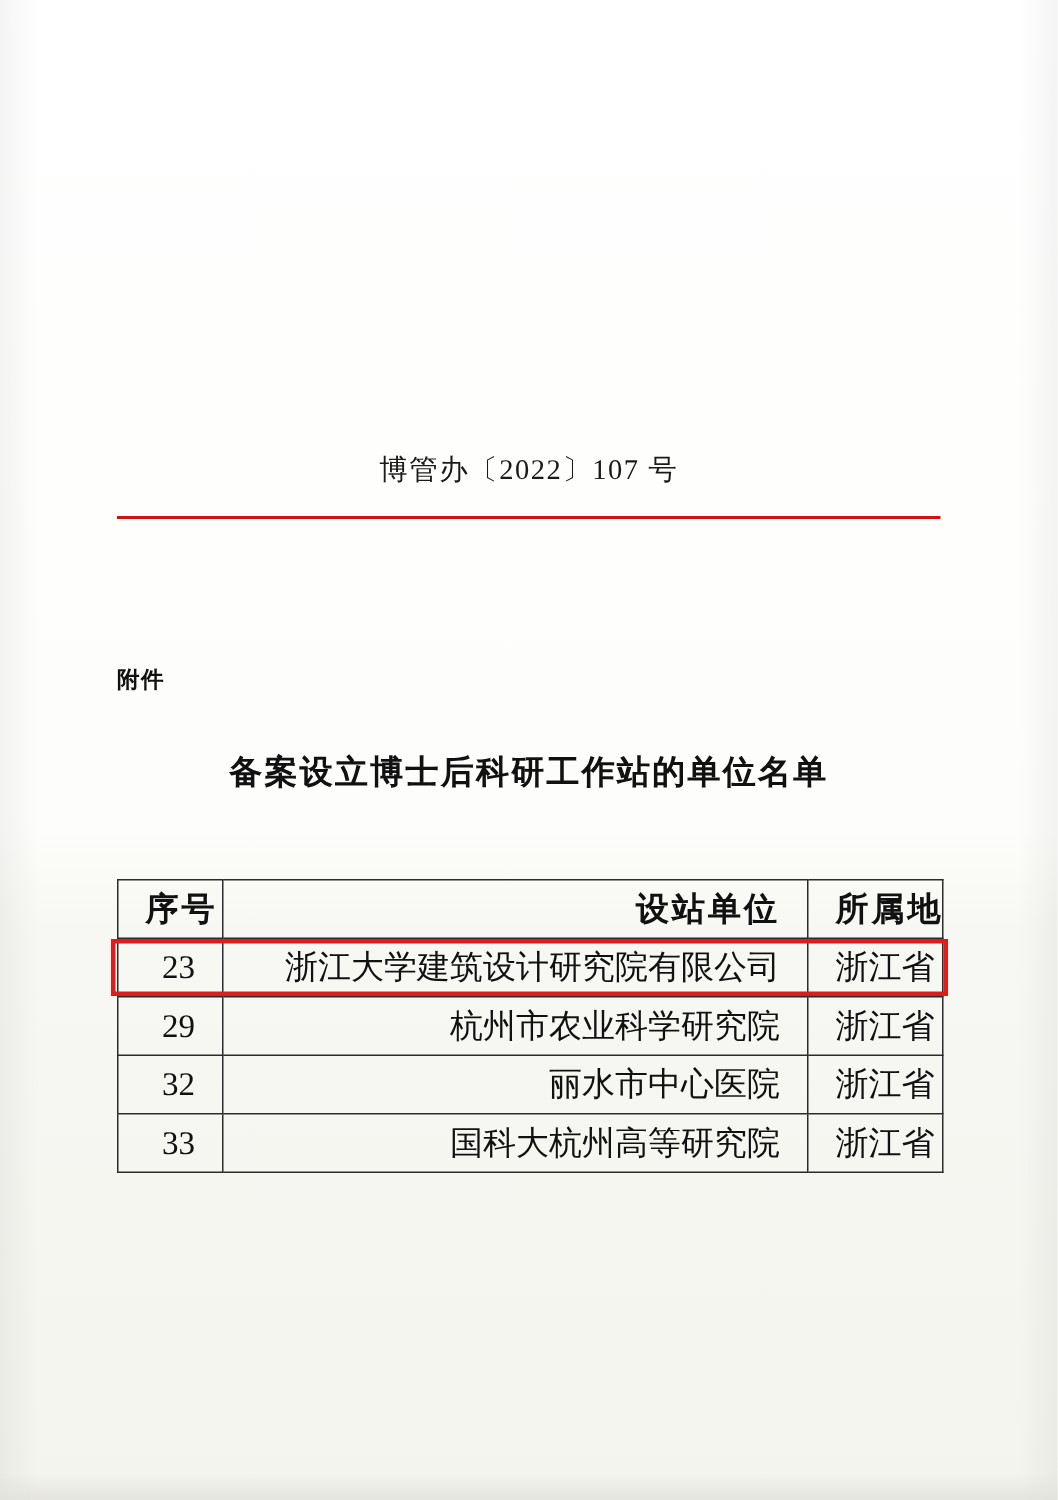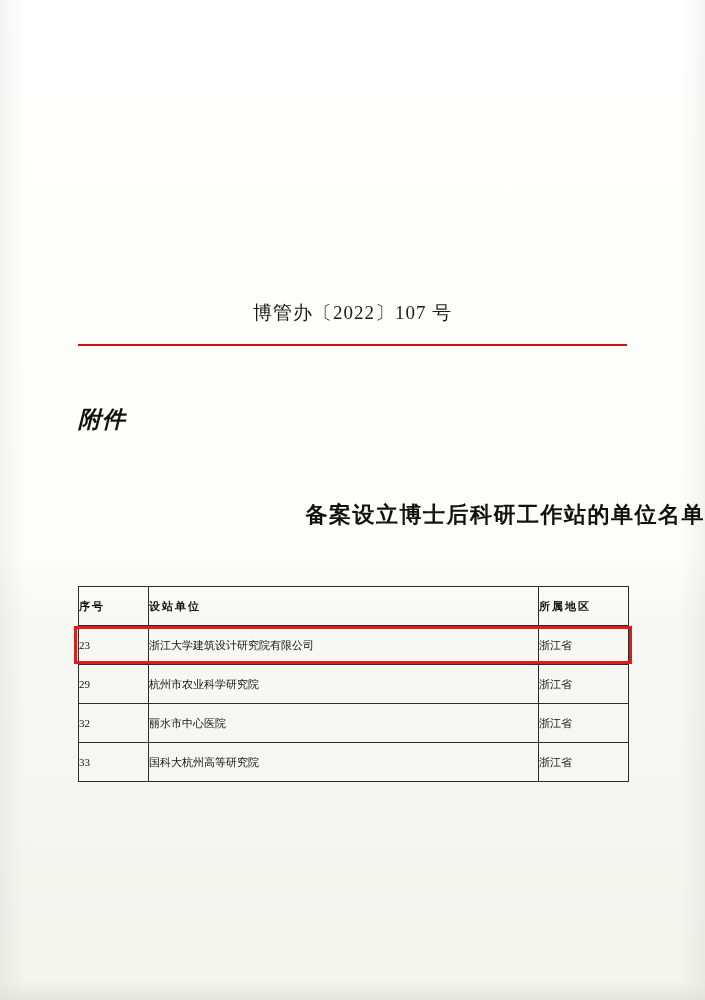--- a/index.html
+++ b/index.html
@@ -64,57 +64,56 @@
     position: absolute;
     top: 344px;
     left: 78px;
     width: 549px;
     height: 2px;
     background: #cc1414;
   }
 
   .attachment-label {
     position: absolute;
-    top: 404px;
+    top: 444px;
     left: 78px;
-    font-size: 23px;
+    font-size: 15px;
     font-weight: bold;
     letter-spacing: 1px;
-    font-style: italic;
   }
 
   .list-title {
     position: absolute;
     top: 500px;
     left: 0;
     width: 100%;
-    text-align: right;
+    text-align: center;
     font-size: 22px;
     font-weight: bold;
     letter-spacing: 1.5px;
   }
 
   .table-wrap {
     position: absolute;
     top: 586px;
     left: 78px;
     width: 550px;
   }
   table.unit-table {
     width: 100%;
     border-collapse: collapse;
     table-layout: fixed;
   }
   table.unit-table th,
   table.unit-table td {
     border: 1px solid #2b2b2b;
-    text-align: left;
-    font-size: 11px;
+    text-align: right;
+    font-size: 22px;
     height: 38px;
-    padding: 0 0;
+    padding: 0 18px;
     font-family: "Liberation Serif", "DejaVu Serif", serif;
     color: #111111;
     white-space: nowrap;
     overflow: hidden;
   }
   table.unit-table th {
     font-weight: bold;
     letter-spacing: 2px;
   }
   col.c-idx { width: 70px; }

